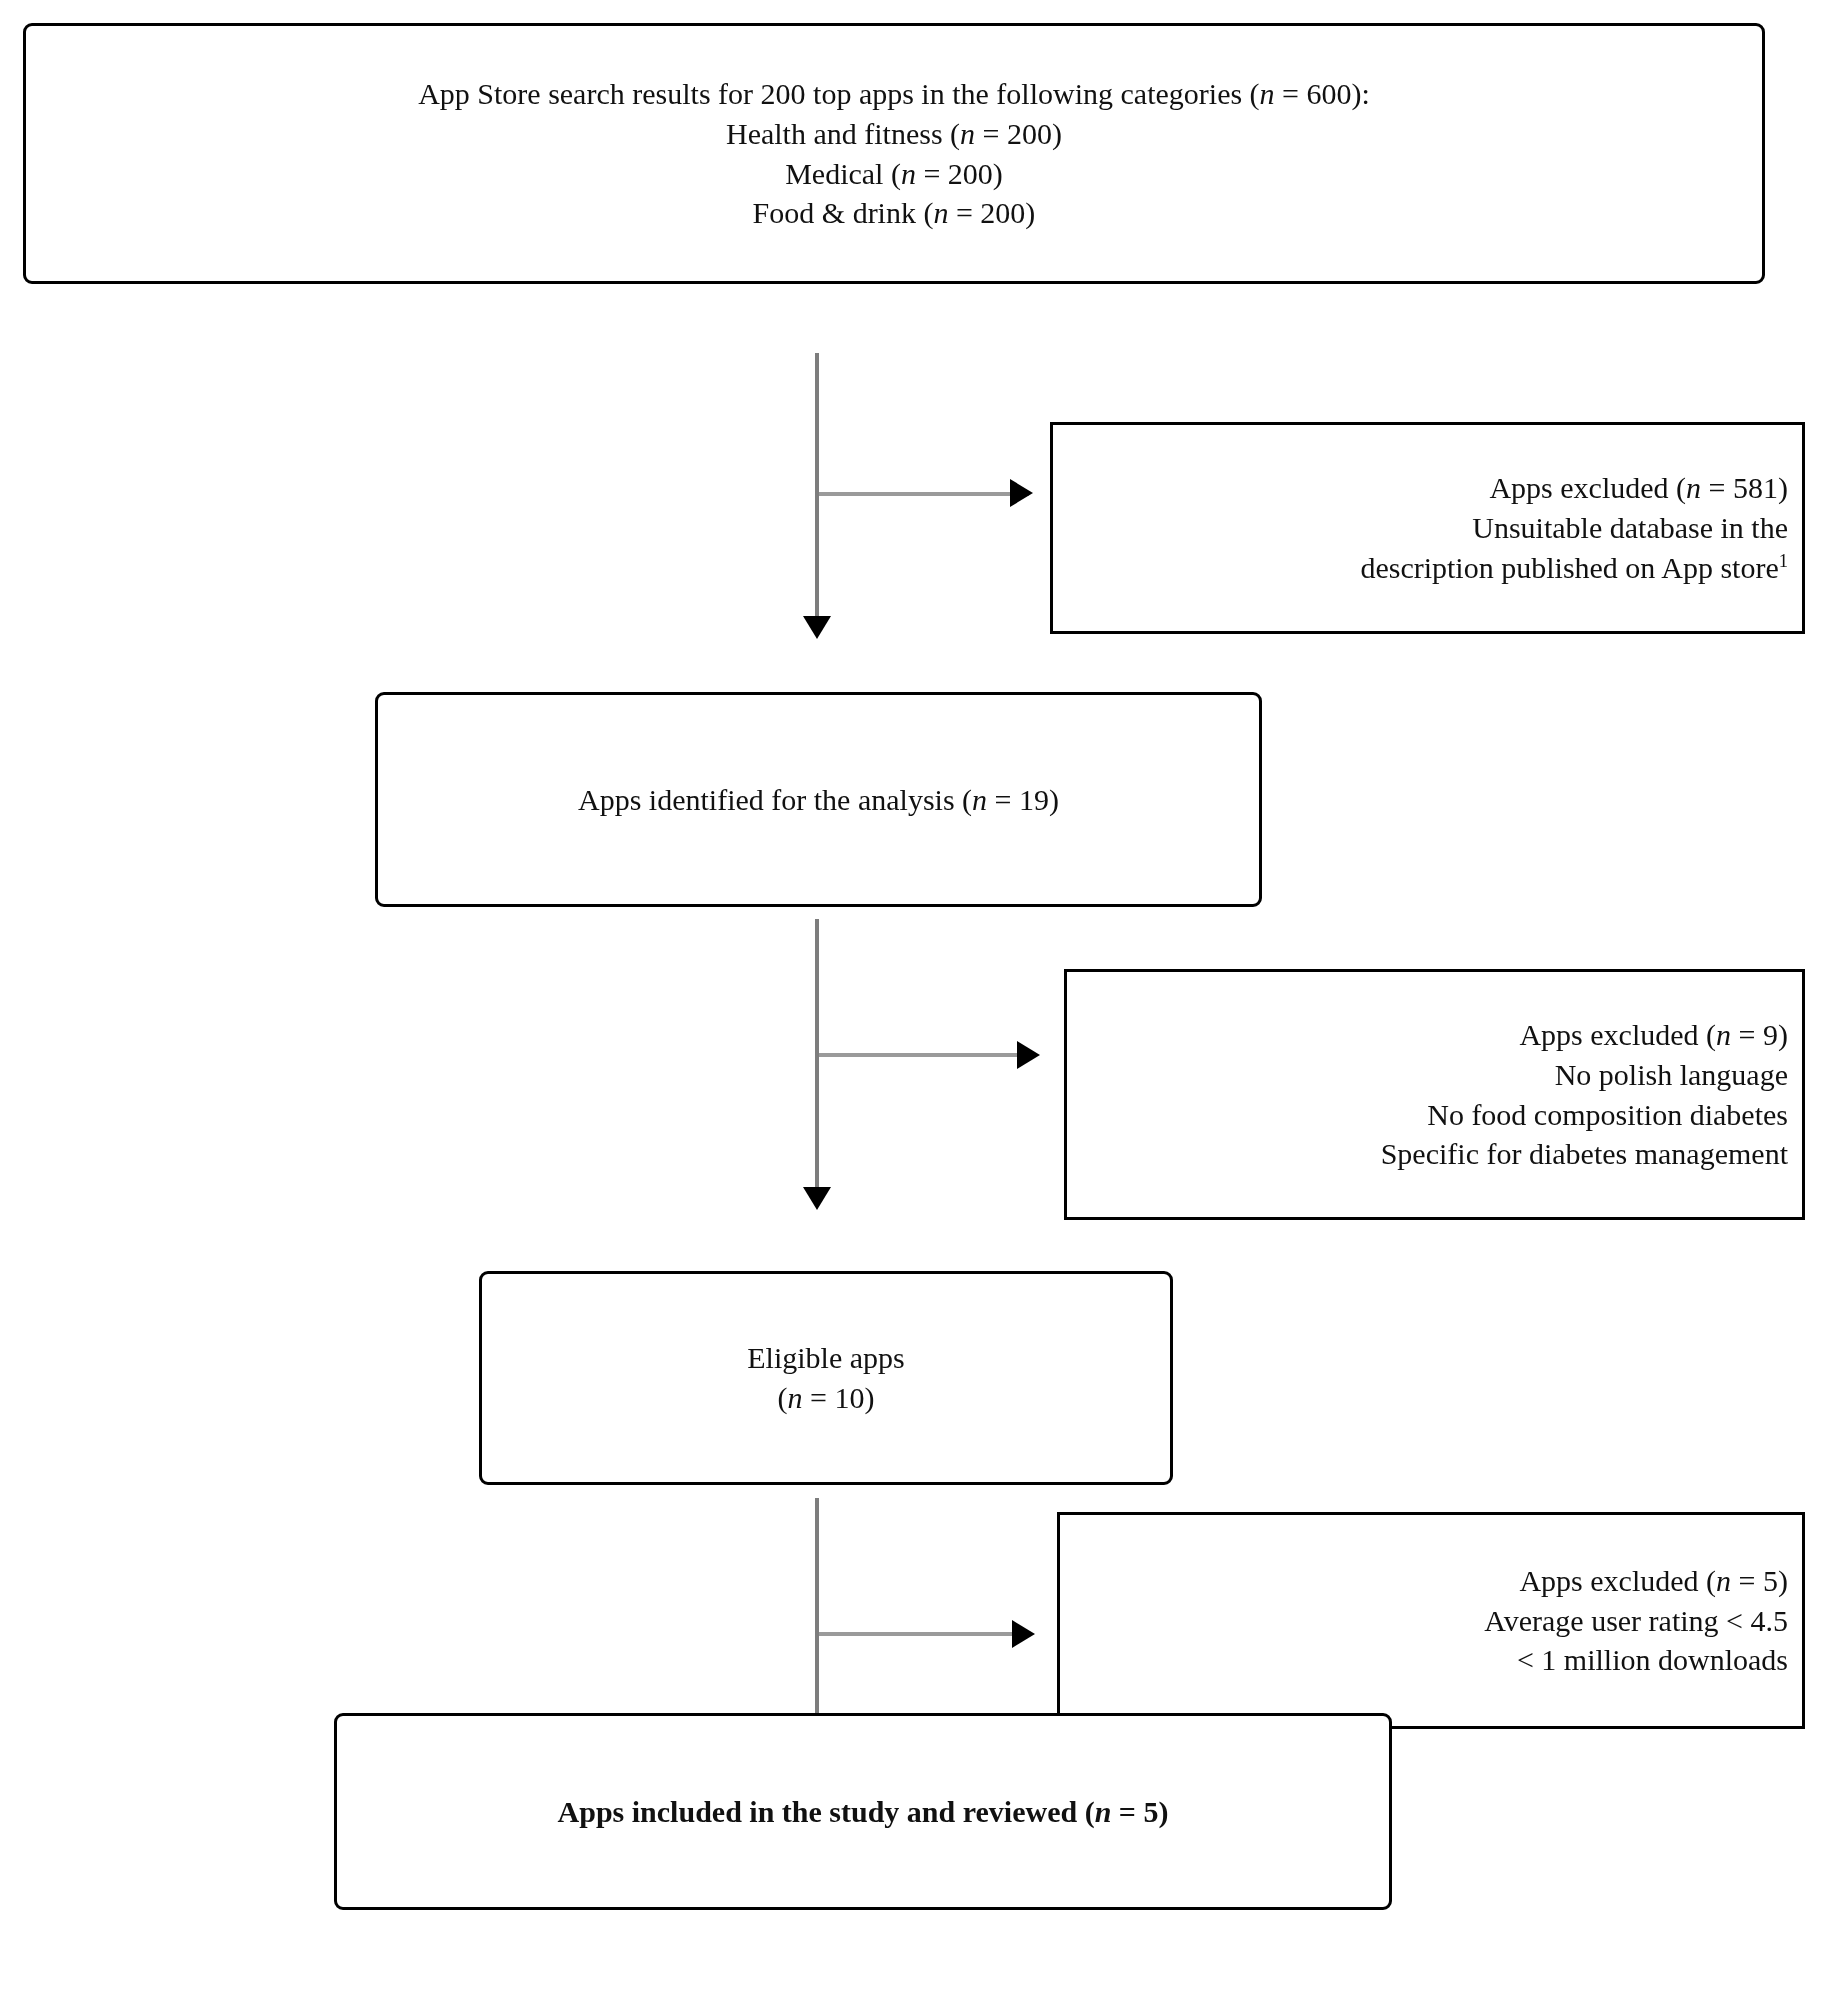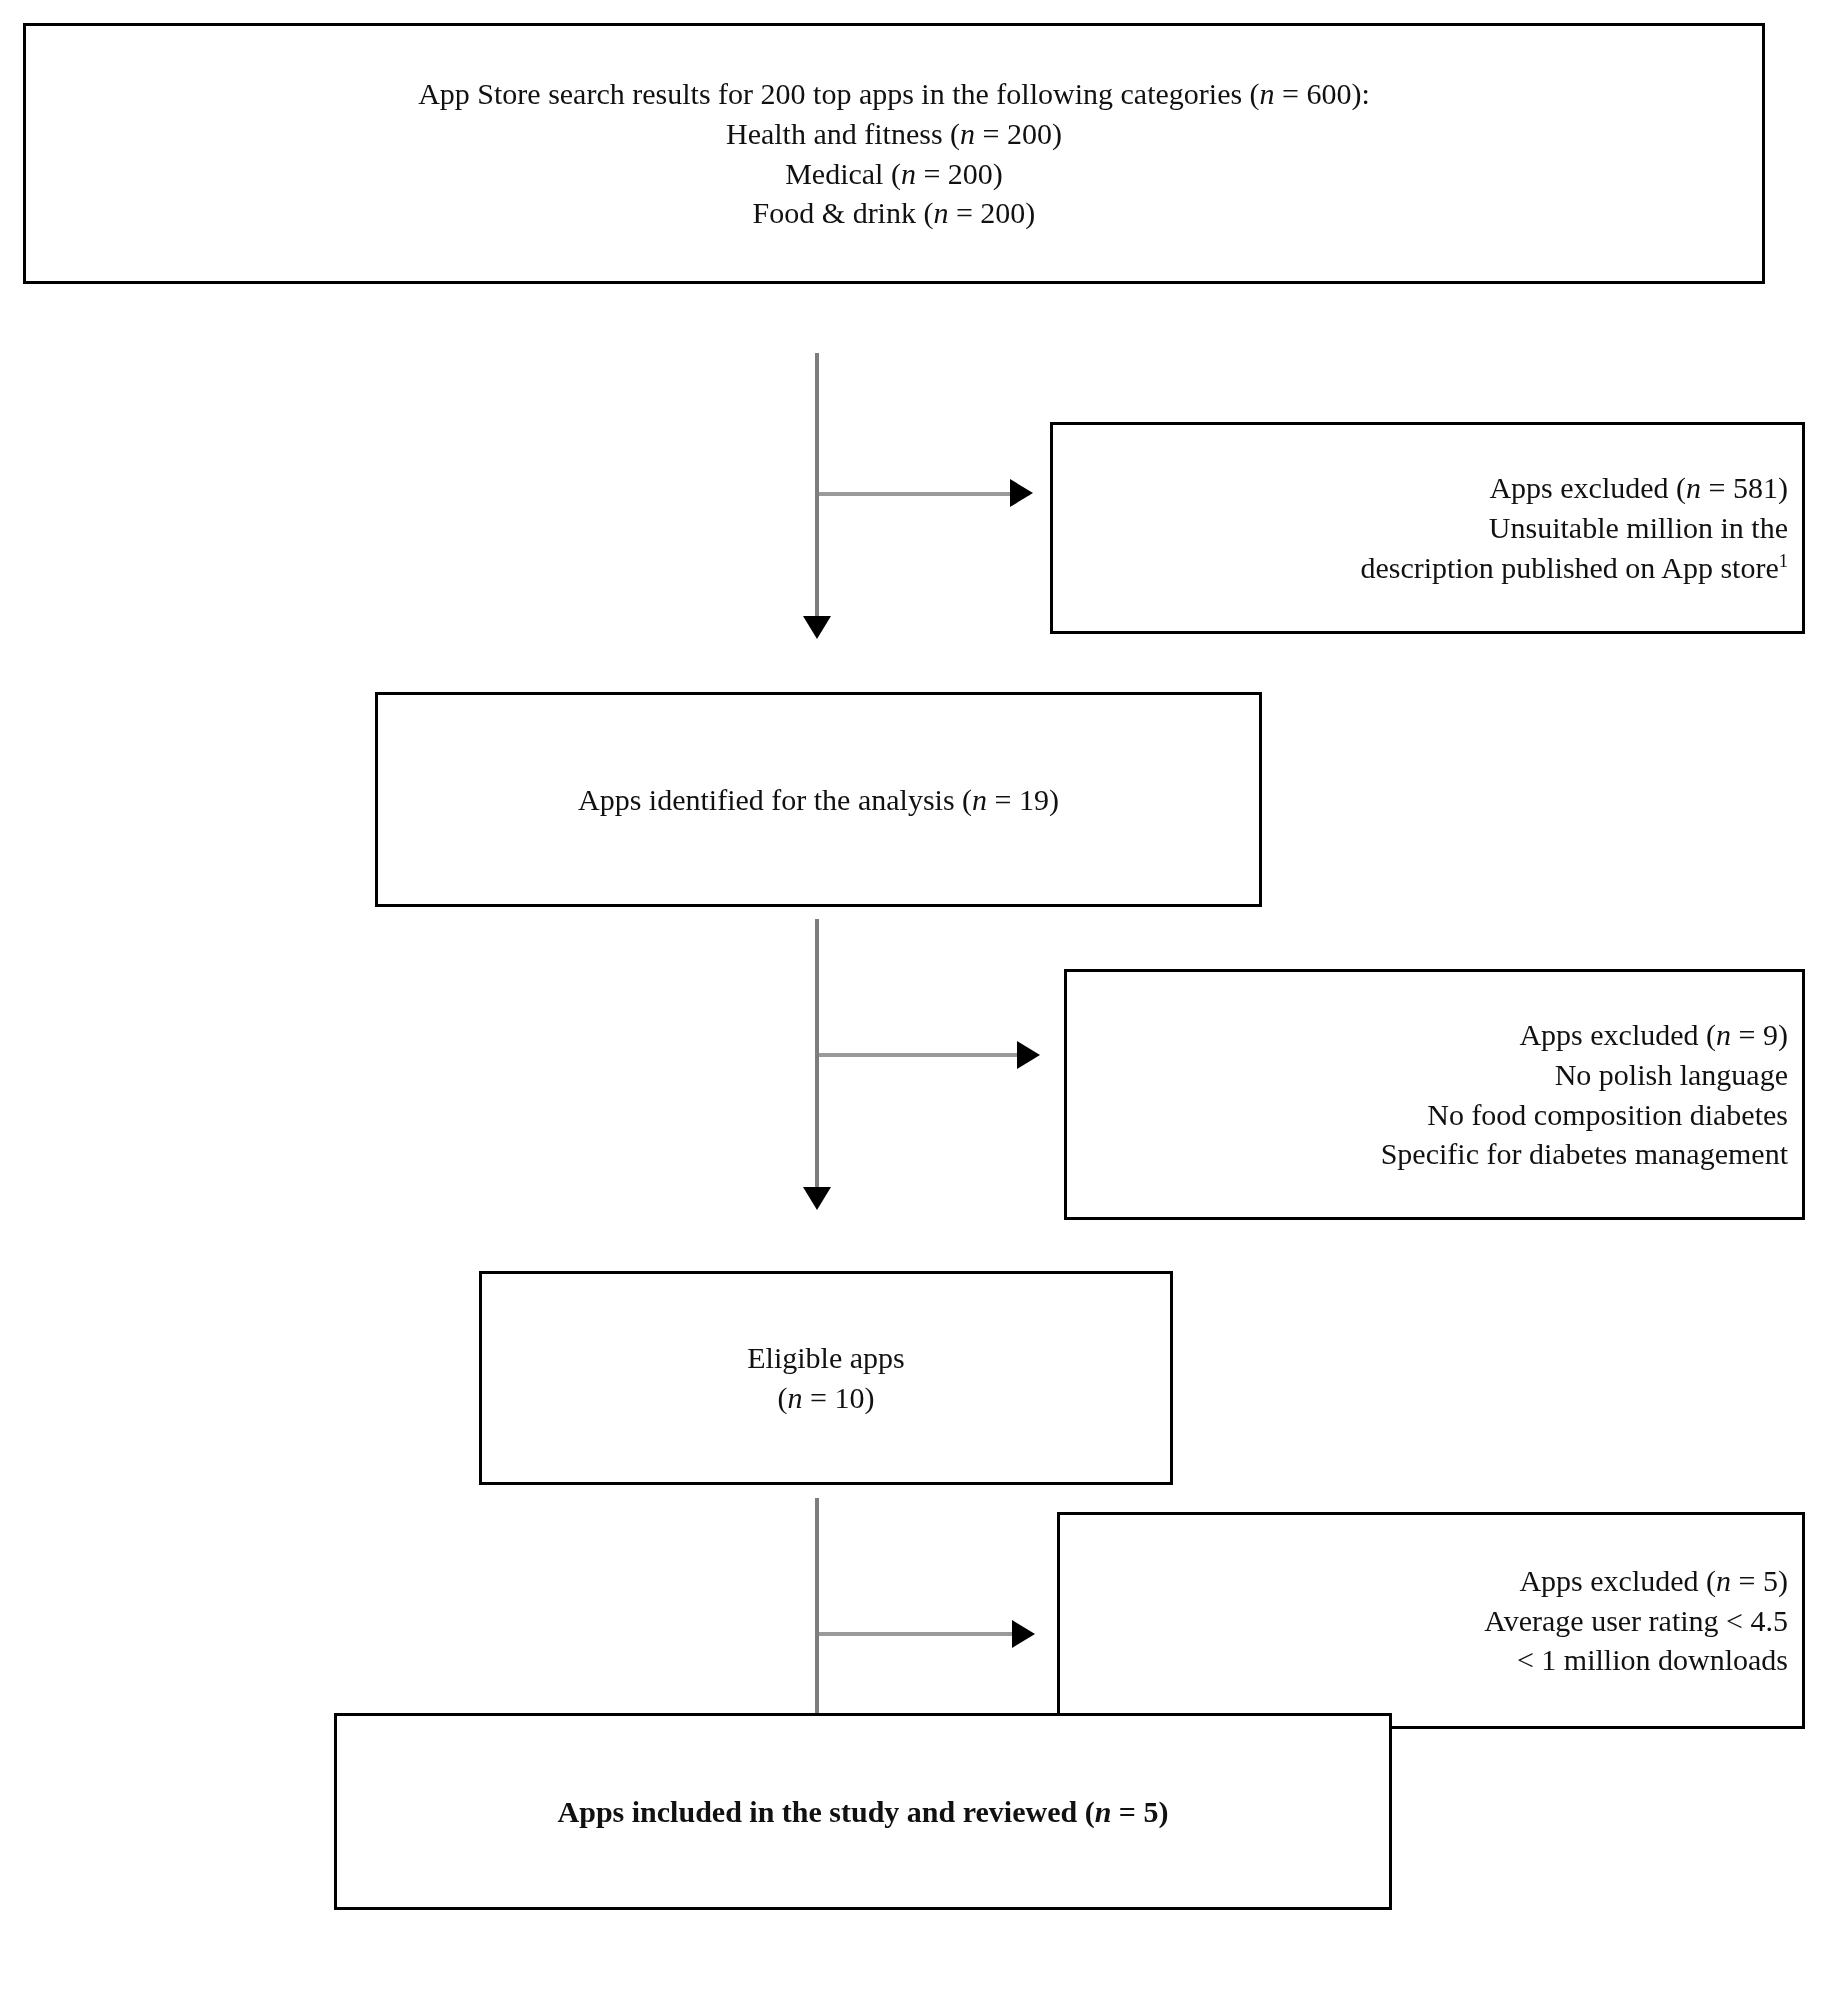--- a/index.html
+++ b/index.html
@@ -24,21 +24,21 @@
     display: flex;
     flex-direction: column;
     justify-content: center;
   }
   .box-line {
     font-size: 30px;
     line-height: 1.33;
     color: #111111;
     white-space: nowrap;
   }
-  .align-center { text-align: center; }
+  .align-center { text-align: center; border-radius: 9px; }
   .align-right  { text-align: right; padding-right: 14px; }
   .bold-line { font-weight: bold; }
   .ital { font-style: italic; }
   .sup {
     font-size: 0.62em;
     vertical-align: super;
     line-height: 0;
   }
 
   
@@ -81,21 +81,21 @@
     <div class="box-line">Food &amp; drink (<span class="ital">n</span> = 200)</div>
   </div>
 
   <div class="v-line" style="left:815px; top:353px; height:269px;"></div>
   <div class="arrow-down" style="left:803px; top:616px;"></div>
   <div class="h-line" style="left:819px; top:492px; width:210px;"></div>
   <div class="arrow-right" style="left:1010px; top:479px;"></div>
 
   <div class="flow-box align-right" style="left:1050px; top:422px; width:755px; height:212px;">
     <div class="box-line">Apps excluded (<span class="ital">n</span> = 581)</div>
-    <div class="box-line">Unsuitable million in the</div>
+    <div class="box-line">Unsuitable database in the</div>
     <div class="box-line">description published on App store<span class="sup">1</span></div>
   </div>
 
   <div class="flow-box align-center" style="left:375px; top:692px; width:887px; height:215px;">
     <div class="box-line">Apps identified for the analysis (<span class="ital">n</span> = 19)</div>
   </div>
 
   <div class="v-line" style="left:815px; top:919px; height:274px;"></div>
   <div class="arrow-down" style="left:803px; top:1187px;"></div>
   <div class="h-line" style="left:819px; top:1053px; width:217px;"></div>

